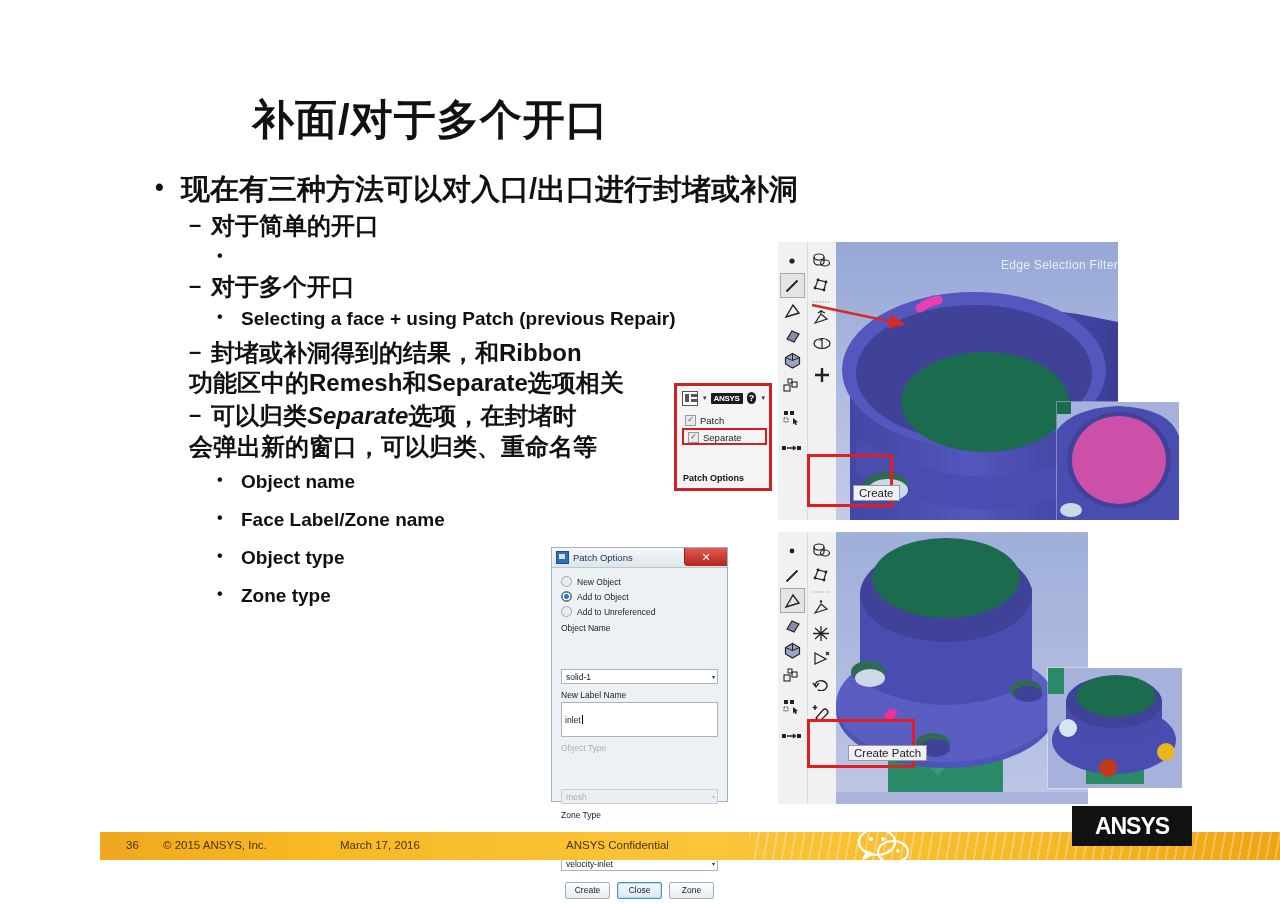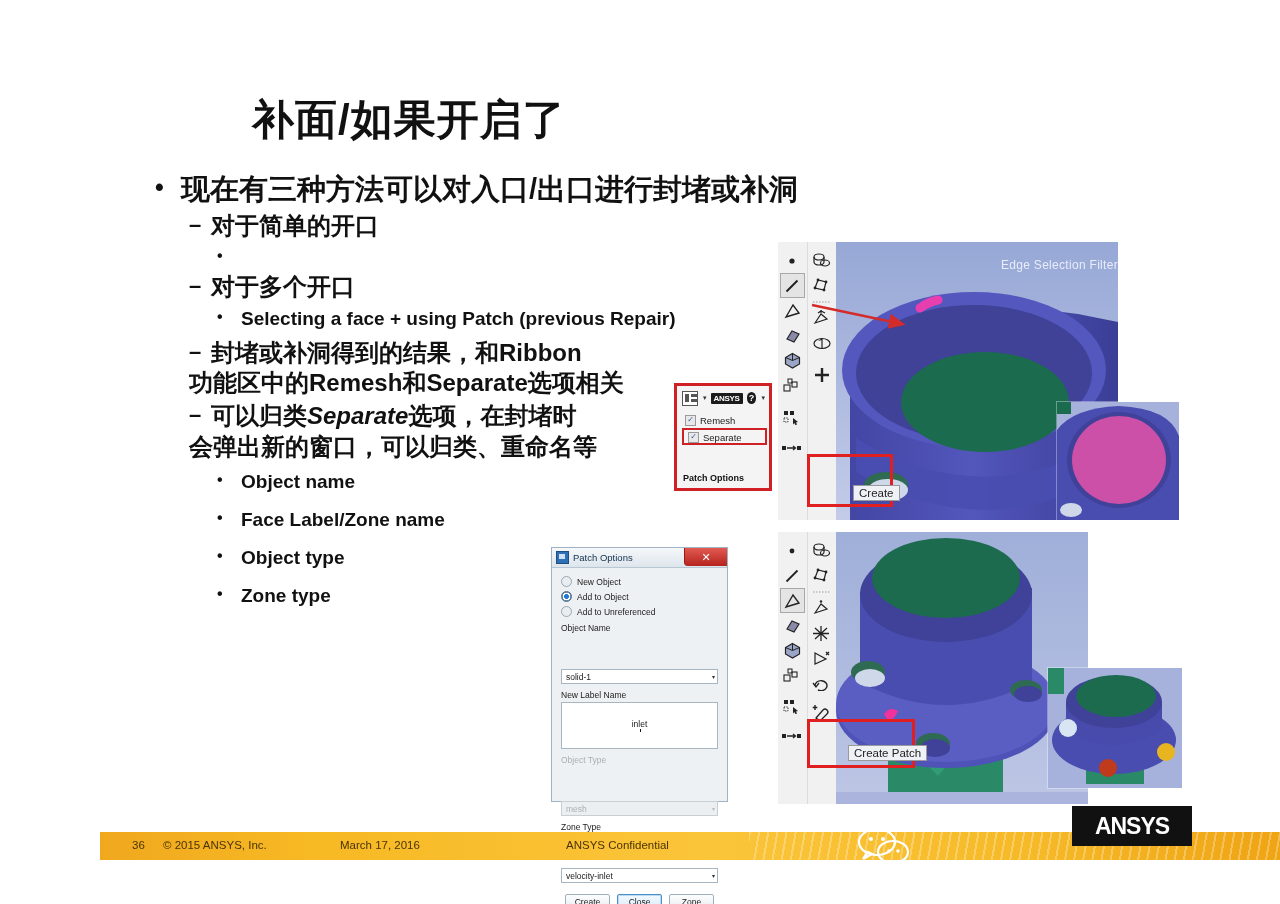--- a/index.html
+++ b/index.html
@@ -65,22 +65,22 @@
   .rad{width:9px;height:9px;border-radius:50%;border:1px solid #9aa7b0;background:#e9edf1;}
   .rad.on{background:radial-gradient(circle at 50% 50%, #1f7bd6 0 35%, #ffffff 36% 60%, #6f8ea6 61% 100%);border-color:#4a6f8c;}
   .fld-label{margin:6px 0 2px 0;font-size:8.5px;color:#1a1a1a;}
   .fld-label.dim{color:#a9b0b6;}
   .combo{height:13px;background:#fff;border:1px solid #a8b6c1;display:flex;align-items:center;
          padding:0 2px 0 4px;font-size:8.5px;justify-content:space-between;margin-top:36px;}
   .combo.dim{background:#eceff1;color:#a9b0b6;border-color:#c8cfd4;}
   .combo .cv{overflow:hidden;white-space:nowrap;}
   .combo .ca{font-size:6px;color:#333;}
   .combo.dim .ca{color:#b6bdc2;}
-  .txtf{height:13px;background:#fff;border:1px solid #a8b6c1;padding:16px 3px;font-size:8.5px;
-        display:flex;align-items:center;flex-direction:column;}
+  .txtf{height:13px;background:#fff;border:1px solid #a8b6c1;padding:10px 3px;font-size:8.5px;
+        display:flex;align-items:center;}
   .caret{display:inline-block;width:1px;height:9px;background:#111;margin-left:1px;}
   .dlg-btns{display:flex;justify-content:center;gap:7px;margin-top:11px;}
   .dbtn{min-width:33px;height:15px;border:1px solid #9fb0bd;border-radius:2px;
         background:linear-gradient(#fdfdfd,#e6ebef);font-size:8.5px;text-align:center;line-height:14px;padding:0 5px;}
   .dbtn.focus{border-color:#4a90c8;background:linear-gradient(#f2f9ff,#d8e9f7);box-shadow:0 0 0 1px #bcd9ef inset;}
 
   
   .vp{position:absolute;overflow:hidden;background:#aab4dd;}
   .vp-tools{position:absolute;left:0;top:0;bottom:0;width:58px;background:#f1f1f1;display:flex;}
   .tcol{width:29px;display:flex;flex-direction:column;align-items:center;padding-top:6px;gap:0;}
@@ -109,21 +109,21 @@
   .wm-bubble{position:absolute;left:858px;top:826px;width:52px;height:40px;}
   .ansys-logo{position:absolute;left:1072px;top:806px;width:120px;height:40px;background:#111;
               display:flex;align-items:center;justify-content:center;}
   .ansys-logo span{color:#fff;font-weight:bold;font-size:23px;letter-spacing:-1px;}
 </style>
 </head>
 <body>
 
 <div class="slide">
 
-  <div class="title">补面/如果开启了</div>
+  <div class="title">补面/对于多个开口</div>
 
   <div class="body-text">
 
     <div class="lvl1">
       <span class="bul">•</span>
       <span>现在有三种方法可以对入口/出口进行封堵或补洞</span>
     </div>
 
     <div class="lvl2">
       <span class="bul">–</span>
@@ -177,21 +177,21 @@
   <div class="ribbon">
     <div class="ribbon-top">
       <span class="rb-ico"></span>
       <span class="rb-caret">▾</span>
       <span class="rb-ansys">ANSYS</span>
       <span class="rb-help">?</span>
       <span class="rb-caret">▾</span>
     </div>
     <div class="rb-row" style="margin-top:6px;">
       <span class="rb-chk">✓</span>
-      <span>Remesh</span>
+      <span>Patch</span>
     </div>
     <div class="rb-sep-hl">
       <div class="rb-row">
         <span class="rb-chk">✓</span>
         <span>Separate</span>
       </div>
     </div>
     <div class="rb-foot">Patch Options</div>
   </div>
 
@@ -548,21 +548,21 @@
       <ellipse cx="66" cy="34" rx="48" ry="26" fill="#3f4298"></ellipse>
       <ellipse cx="68" cy="28" rx="40" ry="21" fill="#1c6b4f"></ellipse>
       <circle cx="20" cy="60" r="9" fill="#d7e6f2"></circle>
       <circle cx="118" cy="84" r="9" fill="#e8b520"></circle>
       <circle cx="60" cy="100" r="9" fill="#c03a1c"></circle>
     </svg>
   </div>
 
   <div class="footer">
     <div class="stripes"></div>
-    <div class="ftxt" style="left:32px;text-align:right;">36</div>
+    <div class="ftxt" style="left:26px;text-align:right;">36</div>
     <div class="ftxt" style="left:63px;">© 2015 ANSYS, Inc.</div>
     <div class="ftxt" style="left:240px;">March 17, 2016</div>
     <div class="ftxt" style="left:466px;">ANSYS Confidential</div>
   </div>
 
   <div class="ansys-logo">
     <span>ANSYS</span>
   </div>
 
   <svg class="wm-bubble" viewBox="0 0 52 40">

